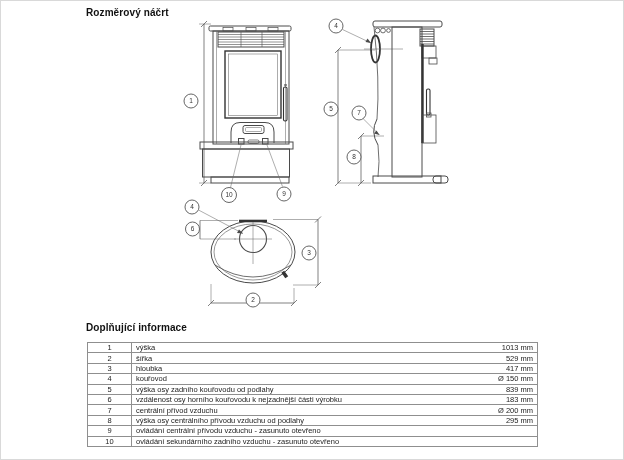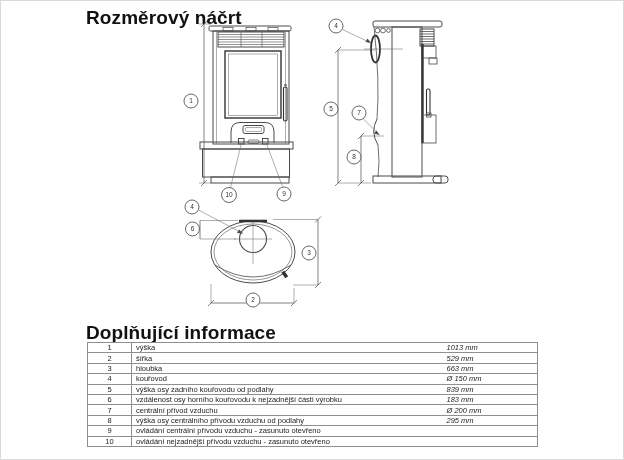--- a/index.html
+++ b/index.html
@@ -10,21 +10,21 @@
     height: 460px;
     background: #ffffff;
     border: 1px solid #d9d9d9;
     overflow: hidden;
     font-family: "Liberation Sans", sans-serif;
     color: #1a1a1a;
   }
   .section-title {
     position: absolute;
     left: 85px;
-    font-size: 19px;
+    font-size: 10px;
     font-weight: bold;
     color: #111;
     letter-spacing: 0.1px;
   }
   #title-drawing { top: 6px; }
   #title-info { top: 321px; }
   svg.drawing { position: absolute; left: 0; top: 0; }
   svg .ln { stroke: #4a4a4a; fill: none; stroke-width: 1; }
   svg .thin { stroke: #6a6a6a; fill: none; stroke-width: 0.55; }
   svg .dark { stroke: #333; fill: none; }
@@ -46,21 +46,21 @@
   .info-table td {
     border: 1px solid #8f8f8f;
     height: 10.4px;
     padding: 0 4px;
     line-height: 9px;
     white-space: nowrap;
     overflow: hidden;
   }
   .info-table td.num { width: 44px; text-align: center; padding: 0 2px; }
   .info-table td.desc { border-right: none; margin-left: 34px; }
-  .info-table td.val { border-left: none; width: 95px; text-align: left; font-style: italic; }
+  .info-table td.val { border-left: none; width: 95px; text-align: right; }
 </style>
 </head>
 <body>
 
 <div class="page">
 
   <h1 class="section-title" id="title-drawing">Rozměrový náčrt</h1>
 
   <svg class="drawing" width="624" height="320" viewBox="0 0 624 320" xmlns="http://www.w3.org/2000/svg">
 
@@ -275,21 +275,21 @@
         <td class="val">1013 mm</td>
       </tr>
       <tr>
         <td class="num">2</td>
         <td class="desc">šířka</td>
         <td class="val">529 mm</td>
       </tr>
       <tr>
         <td class="num">3</td>
         <td class="desc">hloubka</td>
-        <td class="val">663 mm</td>
+        <td class="val">417 mm</td>
       </tr>
       <tr>
         <td class="num">4</td>
         <td class="desc">kouřovod</td>
         <td class="val">Ø 150 mm</td>
       </tr>
       <tr>
         <td class="num">5</td>
         <td class="desc">výška osy zadního kouřovodu od podlahy</td>
         <td class="val">839 mm</td>
@@ -309,19 +309,19 @@
         <td class="desc">výška osy centrálního přívodu vzduchu od podlahy</td>
         <td class="val">295 mm</td>
       </tr>
       <tr>
         <td class="num">9</td>
         <td class="desc">ovládání centrální přívodu vzduchu - zasunuto otevřeno</td>
         <td class="val"></td>
       </tr>
       <tr>
         <td class="num">10</td>
-        <td class="desc">ovládání nejzadnější přívodu vzduchu - zasunuto otevřeno</td>
+        <td class="desc">ovládání sekundárního zadního vzduchu - zasunuto otevřeno</td>
         <td class="val"></td>
       </tr>
     </tbody>
   </table>
 
 </div>
 
 </body></html>

